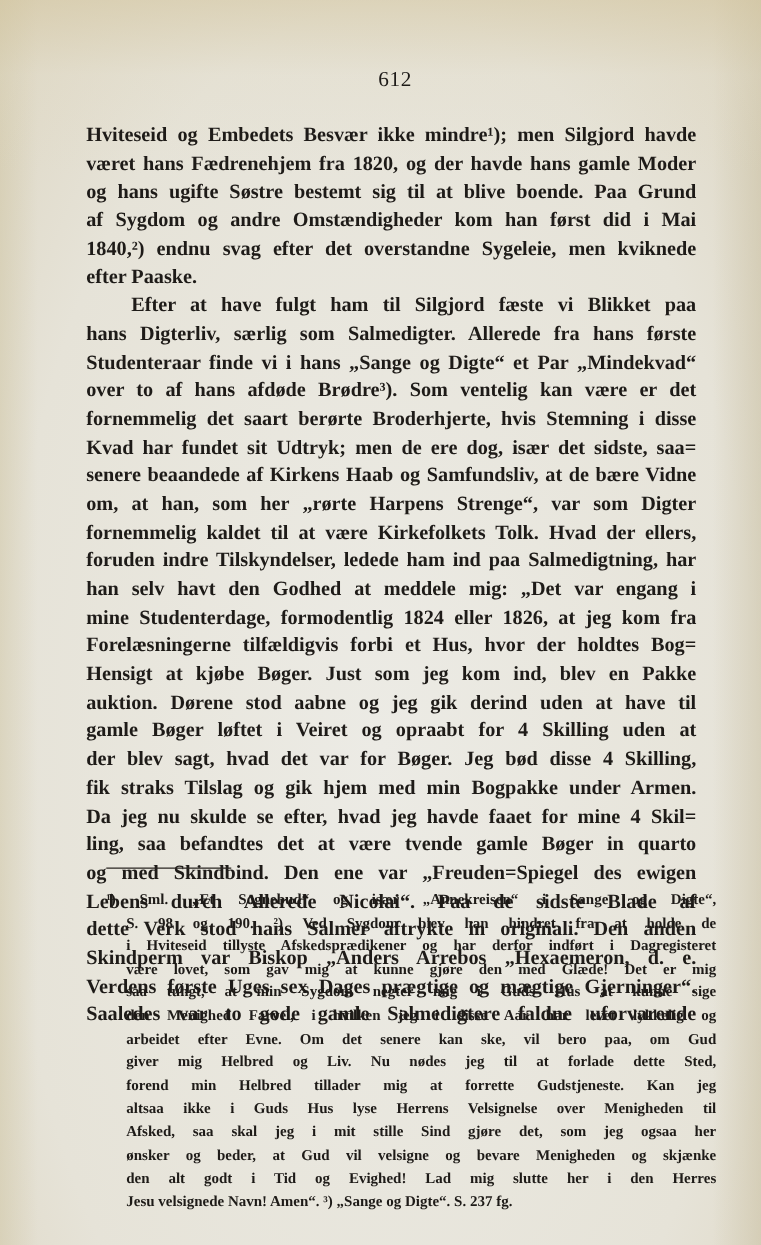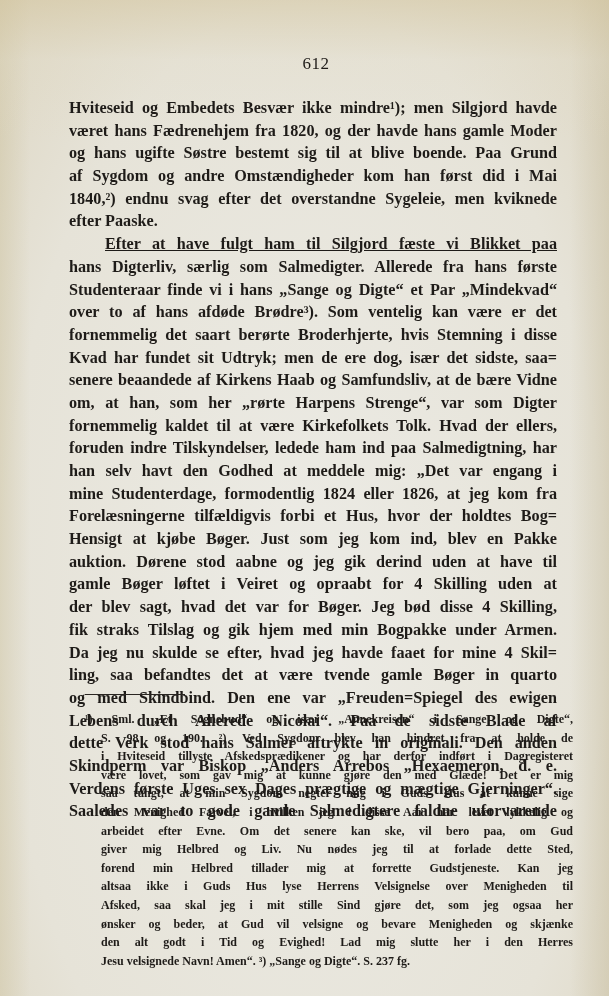--- a/index.html
+++ b/index.html
@@ -20,21 +20,21 @@
   .body-text {
     position: absolute; top: 97px; left: 69px; width: 488px;
     font-family: "Liberation Serif", serif; font-weight: bold;
     font-size: 16.2px; line-height: 22.7px;
   }
   .line {
     display: block; white-space: nowrap; text-align: justify;
     text-align-last: justify; height: 22.7px;
   }
   .line.last { text-align-last: left; }
-  .line.indent { padding-left: 36px; text-decoration: underline; }
+  .line.indent { padding-left: 36px; }
   .rule {
     position: absolute; top: 694px; left: 85px; width: 100px; height: 0;
     border-top: 1.2px solid #2a2622;
   }
   .footnotes {
     position: absolute; top: 710px; left: 85px; width: 488px;
     font-family: "Liberation Serif", serif; font-weight: bold;
     font-size: 12px; line-height: 18.6px;
   }
   .fn-line {

